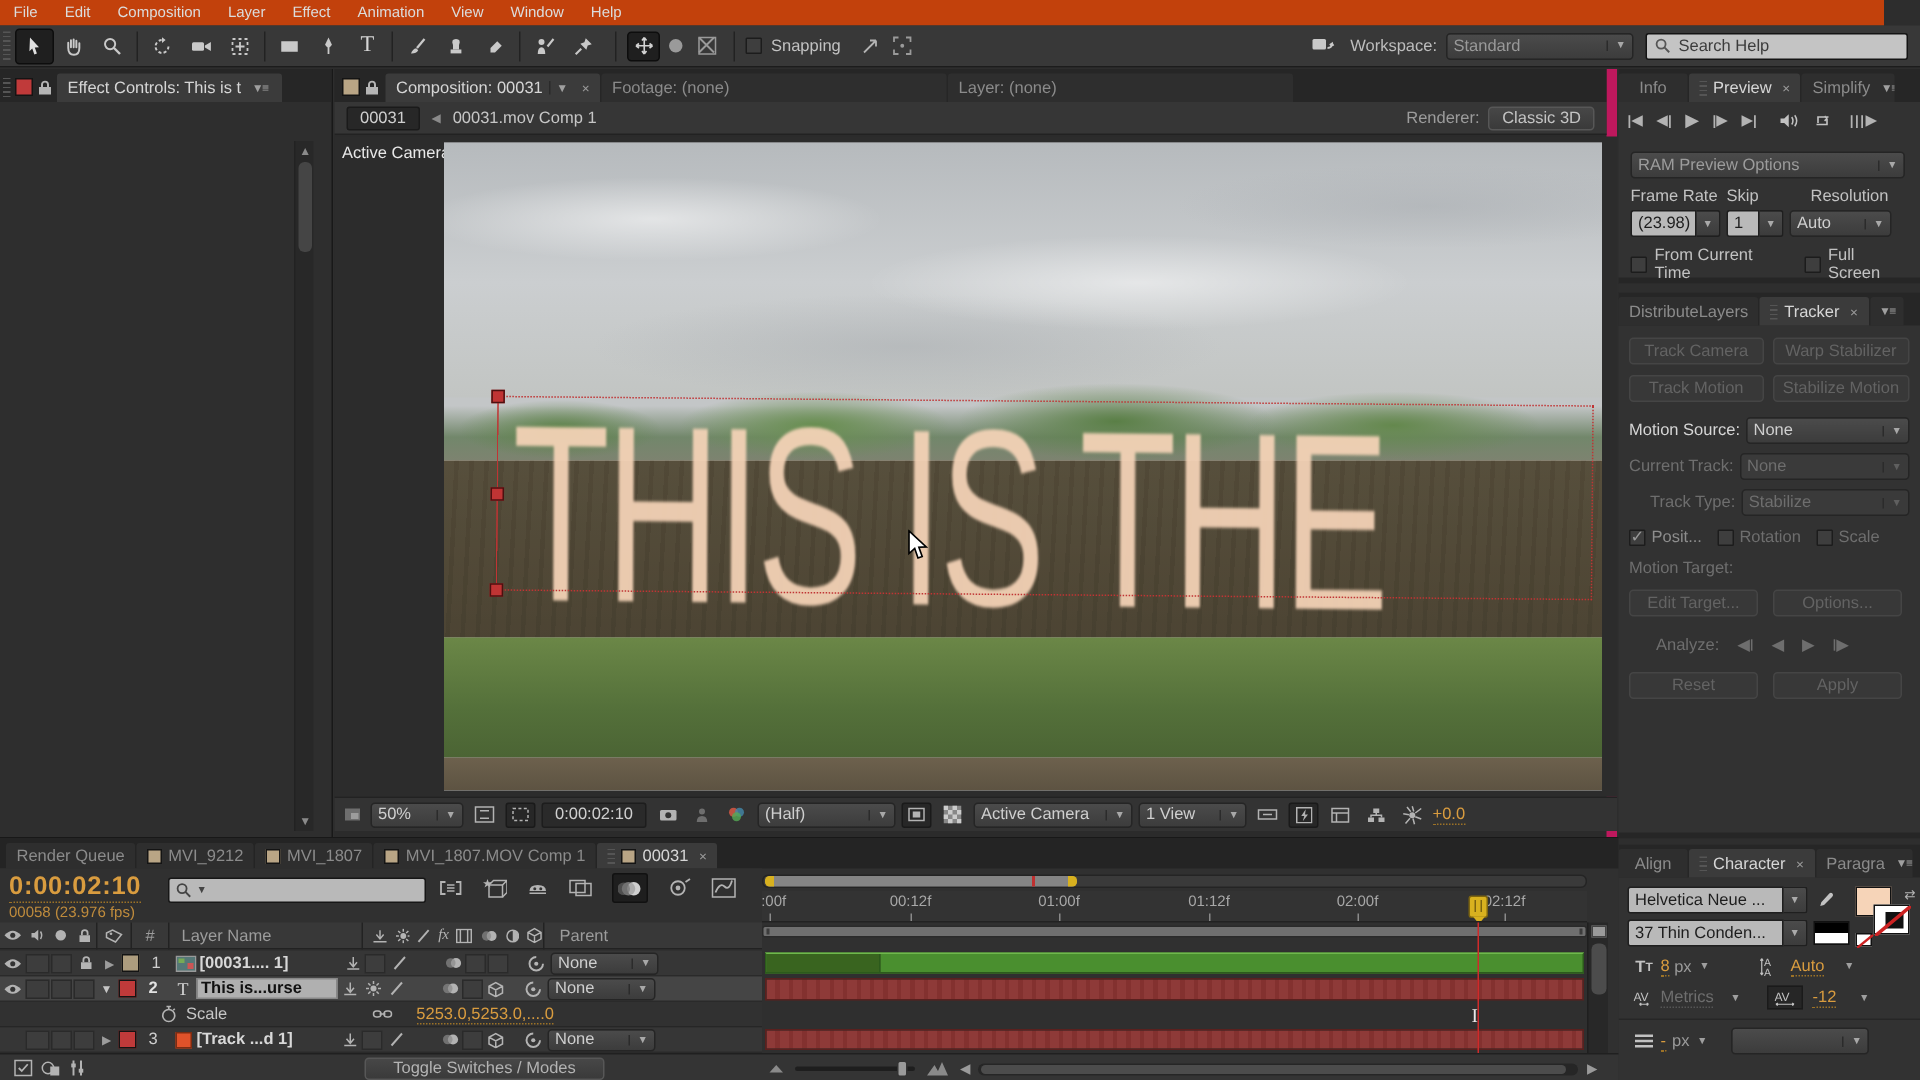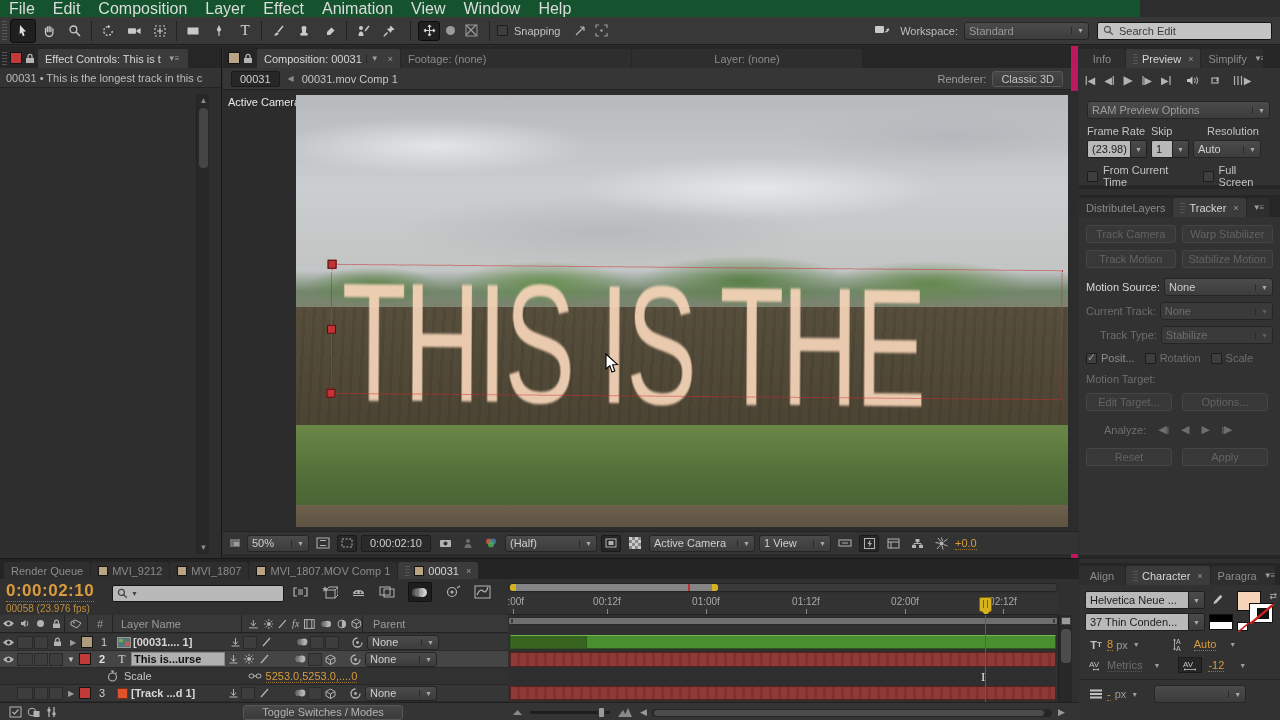--- a/index.html
+++ b/index.html
@@ -34,21 +34,21 @@
   .swatch{width:12px;height:12px;border:1px solid #141414;flex:0 0 auto}
   svg{display:block}
   .tick{position:absolute;bottom:0;width:1px;height:5px;background:#8a8a8a}
   .rlabel{position:absolute;top:2px;width:64px;text-align:center;color:#a8a8a8;font-size:10px}
 </style>
 </head>
 <body>
 
 <div id="app">
 
-  <div class="abs row" style="left:0;top:0;width:1140px;height:17px;background:#14532d;font-size:16px;color:#dcdcdc">
+  <div class="abs row" style="left:0;top:0;width:1256px;height:17px;background:#c2410c;font-size:10px;color:#dcdcdc">
     <span style="padding:0 9px">File</span>
     <span style="padding:0 9px">Edit</span>
     <span style="padding:0 9px">Composition</span>
     <span style="padding:0 9px">Layer</span>
     <span style="padding:0 9px">Effect</span>
     <span style="padding:0 9px">Animation</span>
     <span style="padding:0 9px">View</span>
     <span style="padding:0 9px">Window</span>
     <span style="padding:0 9px">Help</span>
   </div>
@@ -178,40 +178,37 @@
     <span style="color:#bdbdbd;margin:0 6px">Workspace:</span>
     <div class="dd" style="width:125px">
       <span style="color:#9a9a9a">Standard</span>
         <span class="arr">▼</span>
     </div>
     <div class="row" style="margin:0 8px;width:175px;height:18px;background:#c4c4c4;border:1px solid #141414;border-radius:2px;padding:0 5px;color:#3c3c3c">
       <svg width="11" height="11" viewBox="0 0 11 11" style="margin-right:5px">
           <circle cx="4.4" cy="4.4" r="3" stroke="#555" stroke-width="1.2" fill="none"></circle>
           <path d="M6.6 6.6 L9.8 9.8" stroke="#555" stroke-width="1.3"></path>
         </svg>
-      <span>Search Edit</span>
+      <span>Search Help</span>
     </div>
   </div>
 
   <div class="abs" style="left:0;top:46px;width:222px;height:512px;background:#2e2e2e;border-right:1px solid #181818">
     <div class="tabrow" style="padding-left:2px">
       <div class="grip" style="margin:0 3px 2px 0"></div>
       <span class="swatch" style="background:#c03a3a;margin:0 3px 4px 0"></span>
       <svg width="10" height="11" viewBox="0 0 10 11" style="margin:0 3px 4px 0">
           <rect x="1" y="5" width="8" height="5" fill="#b5b5b5"></rect>
           <path d="M3 5 V3.4 a2 2 0 0 1 4 0 V5" stroke="#b5b5b5" stroke-width="1.3" fill="none"></path>
         </svg>
       <div class="tab active" style="max-width:150px">
         <span>Effect Controls: This is t</span>
         <span class="pmenu">▼≡</span>
       </div>
     </div>
-    <div class="row" style="height:20px;background:#333;border-bottom:1px solid #222;padding:0 6px;color:#bdbdbd;white-space:nowrap;overflow:hidden">
-      <span>00031 • This is the longest track in this c</span>
-    </div>
 
     <div class="abs" style="left:196px;top:48px;width:13px;height:460px;background:#282828;border-left:1px solid #222">
       <div style="width:13px;height:13px;display:flex;align-items:center;justify-content:center;color:#8a8a8a;font-size:8px">▲</div>
       <div class="abs" style="left:2px;top:14px;width:9px;height:60px;background:#454545;border-radius:4px"></div>
       <div class="abs" style="bottom:0;width:13px;height:13px;display:flex;align-items:center;justify-content:center;color:#8a8a8a;font-size:8px">▼</div>
     </div>
   </div>
 
   <div class="abs" style="left:223px;top:46px;width:855px;height:512px;background:#2b2b2b;border-right:7px solid #be185d">
 
@@ -222,21 +219,21 @@
           <path d="M3 5 V3.4 a2 2 0 0 1 4 0 V5" stroke="#b5b5b5" stroke-width="1.3" fill="none"></path>
         </svg>
       <div class="tab active">
         <span>Composition: 00031</span>
         <span class="pmenu" style="border-left:1px solid #2a2a2a;padding-left:4px">▼</span>
         <span class="x">×</span>
       </div>
       <div class="tab" style="width:230px;justify-content:flex-start">
           <span>Footage: (none)</span>
         </div>
-      <div class="tab" style="width:230px;justify-content:center">
+      <div class="tab" style="width:230px;">
           <span>Layer: (none)</span>
         </div>
     </div>
 
     <div class="row" style="height:22px;background:#363636;border-bottom:1px solid #222;padding:0 8px">
       <div style="background:#272727;border:1px solid #1a1a1a;border-radius:2px;padding:1px 8px;color:#cfcfcf"><span>00031</span></div>
       <span style="color:#8a8a8a;margin:0 8px;font-size:8px">◀</span>
       <span style="color:#c6c6c6">00031.mov Comp 1</span>
       <div style="flex:1"></div>
       <span style="color:#9c9c9c;margin-right:6px">Renderer:</span>
@@ -957,21 +954,21 @@
           </svg>
         </span>
       <span style="color:#c6c6c6;margin-left:4px">Scale</span>
       <span class="icn" style="width:22px;margin-left:92px">
           <svg width="14" height="8" viewBox="0 0 14 8">
             <rect x="1" y="2" width="5" height="4" rx="2" stroke="#b3b3b3" fill="none"></rect>
             <rect x="8" y="2" width="5" height="4" rx="2" stroke="#b3b3b3" fill="none"></rect>
             <path d="M5 4 H9" stroke="#b3b3b3"></path>
           </svg>
         </span>
-      <span class="orange dotted" style="margin-left:0">5253.0,5253.0,....0</span>
+      <span class="orange dotted" style="margin-left:12px">5253.0,5253.0,....0</span>
     </div>
 
     <div class="abs row" style="left:0;top:126px;width:508px;height:17px;background:#363636;border-bottom:1px solid #2a2a2a">
       <span style="width:17px;height:13px"></span>
       <span style="width:16px;height:13px;background:#3d3d3d;border:1px solid #2a2a2a;margin-right:1px"></span>
       <span style="width:14px;height:13px;background:#3d3d3d;border:1px solid #2a2a2a;margin-right:1px"></span>
       <span style="width:14px;height:13px;background:#3d3d3d;border:1px solid #2a2a2a"></span>
       <span class="icn" style="width:16px;color:#9c9c9c;font-size:8px">▶</span>
       <span class="swatch" style="background:#c03a3a"></span>
       <span style="width:22px;text-align:center;color:#cfcfcf">3</span>

